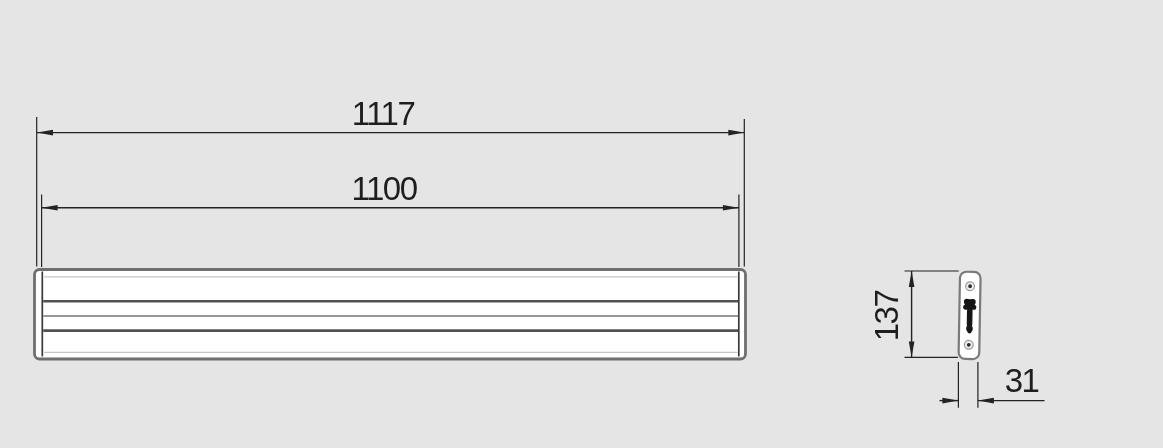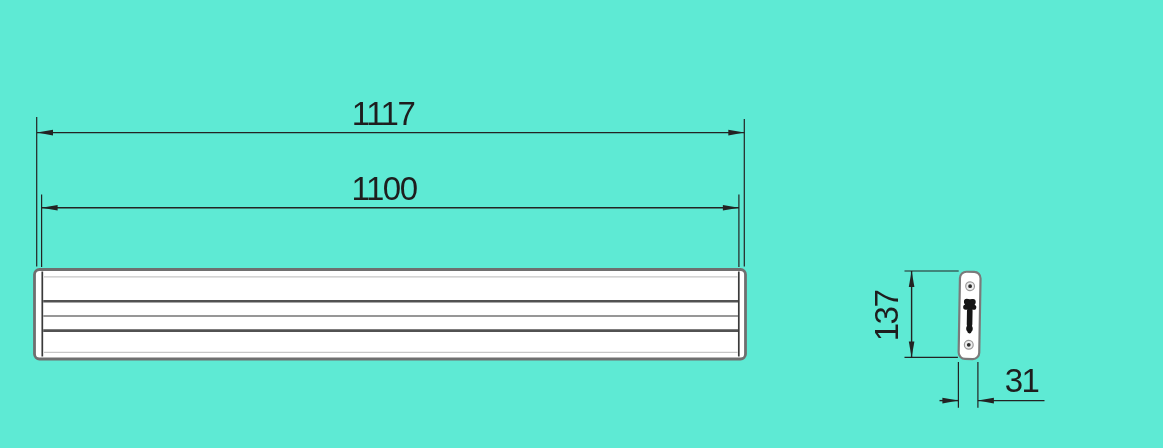--- a/index.html
+++ b/index.html
@@ -4,21 +4,21 @@
 <style>
   html, body {
     margin: 0;
     padding: 0;
     background: #ffffff;
   }
   .canvas {
     position: relative;
     width: 1163px;
     height: 448px;
-    background: #5eead4;
+    background: #e5e5e5;
     overflow: hidden;
   }
   svg { display: block; }
 
   .dimline   { stroke: #232323; stroke-width: 1.4; fill: none; }
   .extline   { stroke: #232323; stroke-width: 1.2; fill: none; }
   .arrow     { fill: #232323; stroke: none; }
   .dim-text  {
     font-family: "Liberation Sans", sans-serif;
     font-size: 33px;

